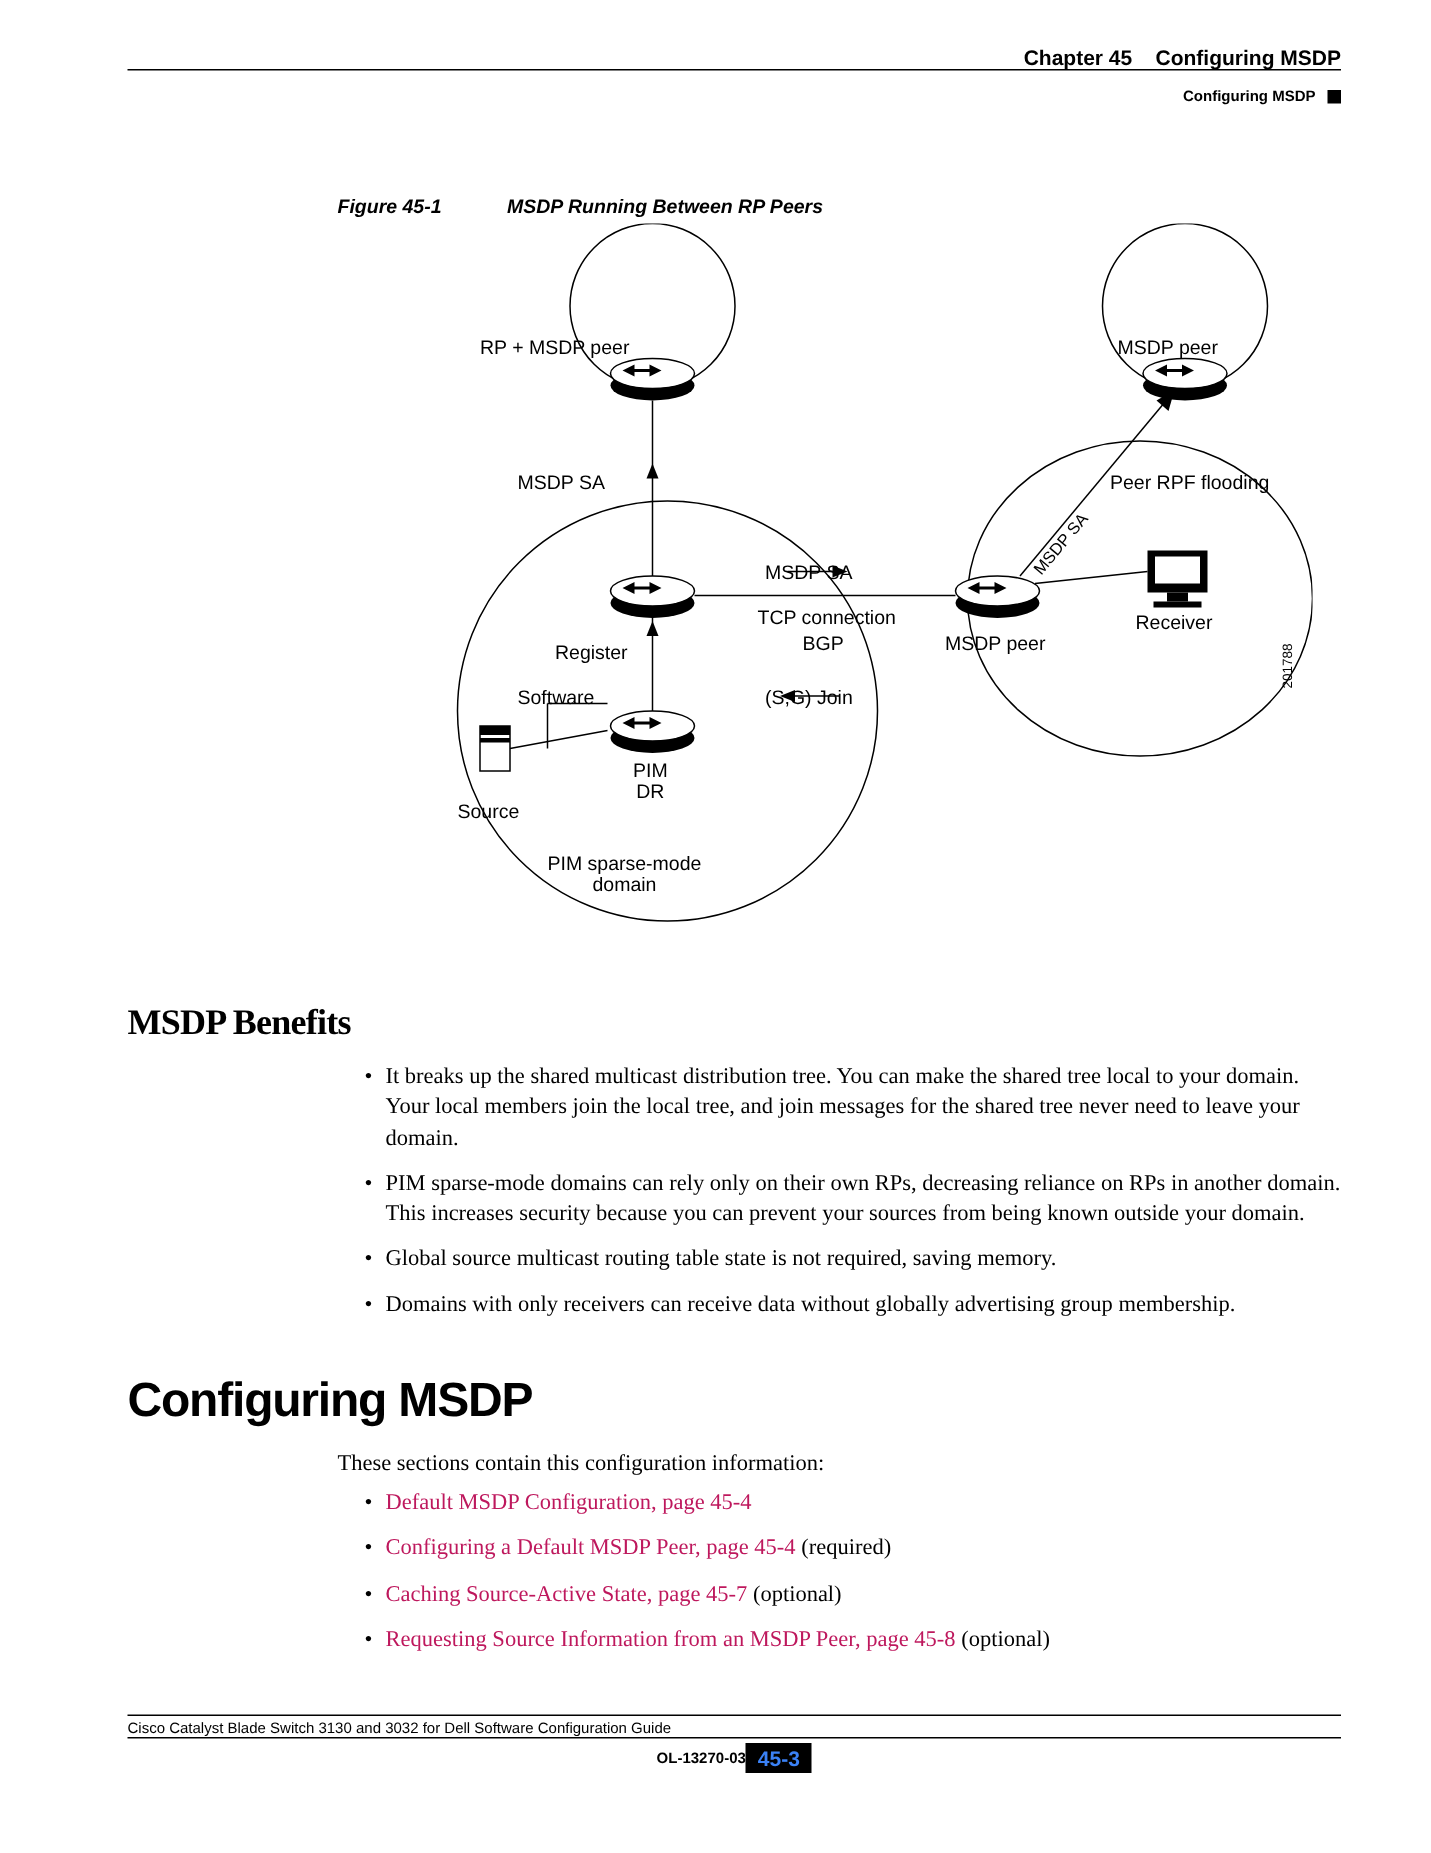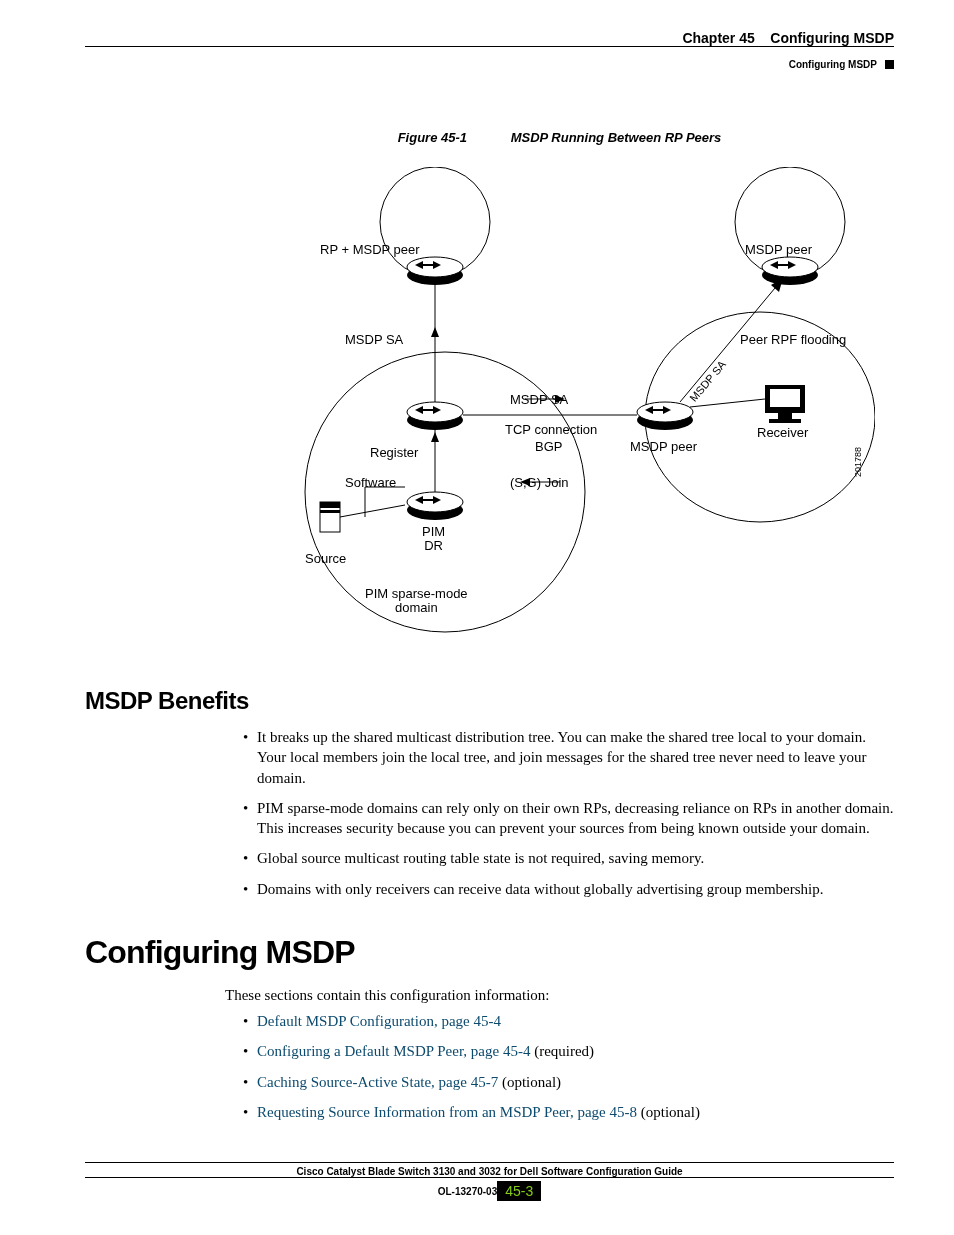--- a/index.html
+++ b/index.html
@@ -41,40 +41,39 @@
   .header-right .sq {
     width: 9px; height: 9px; background:#000;
   }
   .figure-caption {
     font-family: Arial, Helvetica, sans-serif;
     font-style: italic;
     font-weight: bold;
     font-size: 13px;
     margin-top: 60px;
     margin-left: 140px;
-    margin-bottom: 22px;
-    text-align: center;
+    margin-bottom: 4px;
   }
   .figure-caption .num { margin-right: 40px; }
   .diagram-wrap {
     width: 640px;
     height: 475px;
     margin-left: 150px;
     position: relative;
   }
   .diagram-wrap svg { position:absolute; left:0; top:0; }
   .dlabel {
     position:absolute;
     font-family: Arial, Helvetica, sans-serif;
     font-size: 13px;
     text-align:center;
     white-space: nowrap;
   }
   .h2 {
-    font-family: Liberation Sans, sans-serif;
+    font-family: Liberation Serif, serif;
     font-weight: bold;
     font-size: 24px;
     letter-spacing: -0.5px;
     margin-top: 45px;
     margin-bottom: 12px;
   }
   .h1 {
     font-family: Arial, Helvetica, sans-serif;
     font-weight: bold;
     font-size: 32px;
@@ -98,48 +97,48 @@
     padding-left: 14px;
     margin-bottom: 10px;
   }
   ul.bullets li::before {
     content: "•";
     position: absolute;
     left: 0;
     top: 0;
     font-size: 15px;
   }
-  .link { color: #0c4a6e; text-align: center; }
+  .link { color: #be185d; text-align: center; }
   .footer {
     margin-top: 40px;
     border-top: 1px solid #000;
   }
   .footer-title {
     font-family: Arial, Helvetica, sans-serif;
     font-size: 10px;
-    font-weight: bold;
-    text-align: center;
+    font-weight: normal;
+    text-align: left;
     margin-top: 3px;
   }
   .footer-bar {
     display:flex;
     justify-content: center;
     align-items: center;
     margin-top: 3px;
   }
   .footer-left {
     font-family: Arial, Helvetica, sans-serif;
     font-size: 10px;
     font-weight: bold;
   }
   .page-badge {
     background:#000;
-    color:#84cc16;
-    font-family: Arial, Helvetica, sans-serif;
-    font-weight: normal;
+    color:#3b82f6;
+    font-family: Arial, Helvetica, sans-serif;
+    font-weight: bold;
     font-size: 14px;
     padding: 2px 8px;
   }
   .ftr-line2 { display:flex; align-items:center; gap:0;}
   .ftr-line2 .thin { flex:1; height:1px; background:#000;}
   .rot {
     transform: rotate(-90deg);
     transform-origin: left top;
     font-size: 9px;
     font-family: Arial, Helvetica, sans-serif;

